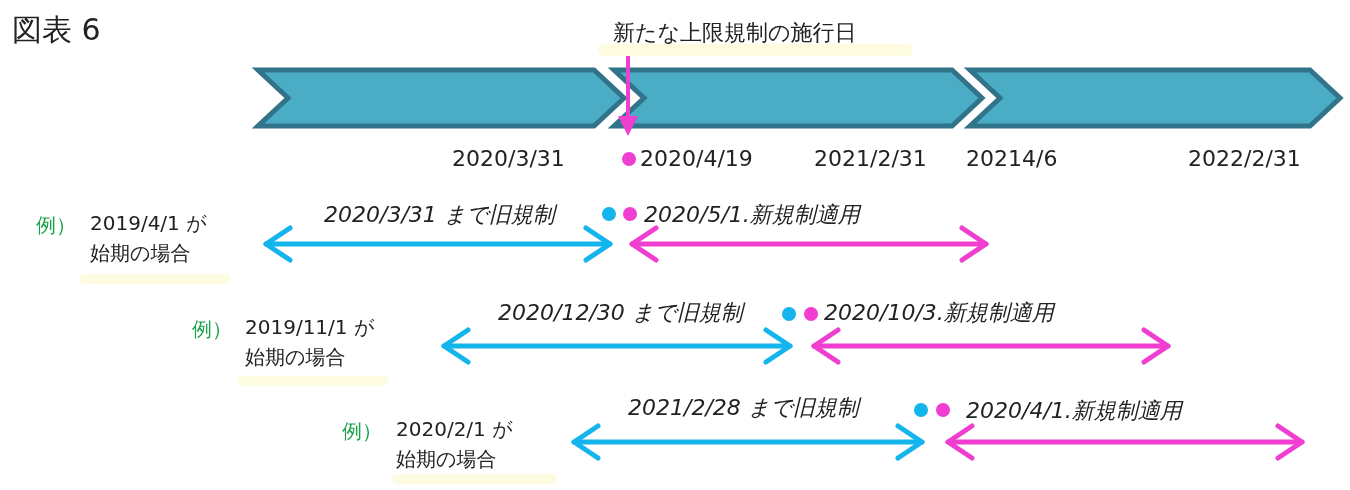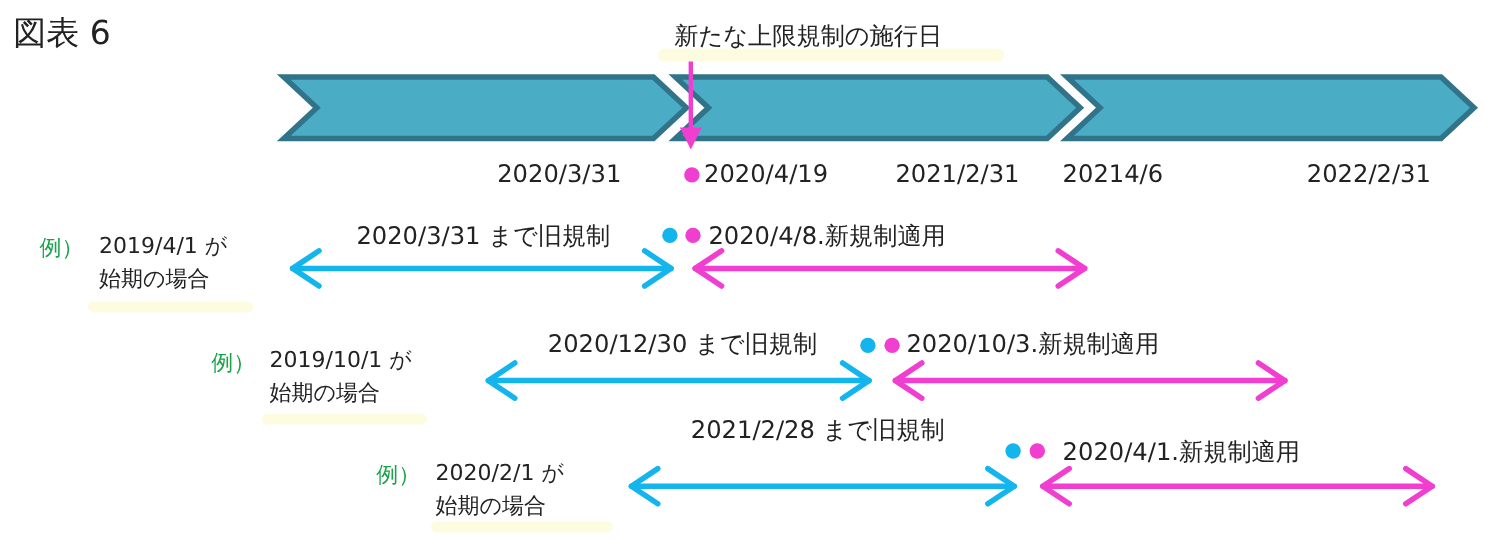--- a/index.html
+++ b/index.html
@@ -6,21 +6,21 @@
   body { width: 1350px; height: 490px; position: relative; overflow: hidden;
          font-family: "DejaVu Sans", "Liberation Sans", sans-serif; color: #222; }
   .abs { position: absolute; white-space: nowrap; }
   .fig-title { left: 12px; top: 10px; font-size: 30px; color: #222; text-align: right; }
   .callout { left: 613px; top: 18px; font-size: 22px; }
   .callout-hl { position: absolute; left: 598px; top: 44px; width: 315px; height: 12px; background: #fdfbe0; border-radius: 6px; }
   .date { top: 146px; font-size: 22px; color: #222; }
   .ex-mark { font-size: 20px; color: #1aa14a; }
   .ex-text { font-size: 20px; line-height: 30px; }
   .underline-hl { position: absolute; height: 10px; background: #fdfbe0; border-radius: 5px; }
-  .seg-label { font-size: 22px; }
+  .seg-label { font-size: 22px; font-style: italic; }
   svg { position: absolute; left: 0; top: 0; }
 </style>
 </head>
 <body>
 
 <svg width="1350" height="490">
   <defs>
     <marker id="ab" markerWidth="10" markerHeight="10" refX="5" refY="5" orient="auto-start-reverse" markerUnits="userSpaceOnUse" viewBox="0 0 10 10">
       <path d="M0,0 L10,5 L0,10" fill="none"></path>
     </marker>
@@ -87,27 +87,27 @@
 <div class="abs date" style="left:640px">2020/4/19</div>
 <div class="abs date" style="left:814px">2021/2/31</div>
 <div class="abs date" style="left:966px">20214/6</div>
 <div class="abs date" style="left:1188px">2022/2/31</div>
 
 <div class="abs ex-mark" style="left:36px;top:212px">例）</div>
 <div class="underline-hl" style="left:80px;top:274px;width:150px"></div>
 <div class="abs ex-text" style="left:90px;top:208px">2019/4/1 が</div>
 <div class="abs ex-text" style="left:90px;top:238px">始期の場合</div>
 <div class="abs seg-label" style="left:324px;top:200px">2020/3/31 まで旧規制</div>
-<div class="abs seg-label" style="left:644px;top:200px">2020/4/8.新規制適用</div>
+<div class="abs seg-label" style="left:644px;top:200px">2020/5/1.新規制適用</div>
 
 <div class="abs ex-mark" style="left:192px;top:316px">例）</div>
 <div class="underline-hl" style="left:238px;top:376px;width:150px"></div>
-<div class="abs ex-text" style="left:245px;top:312px">2019/10/1 が</div>
+<div class="abs ex-text" style="left:245px;top:312px">2019/11/1 が</div>
 <div class="abs ex-text" style="left:245px;top:342px">始期の場合</div>
 <div class="abs seg-label" style="left:498px;top:298px">2020/12/30 まで旧規制</div>
 <div class="abs seg-label" style="left:824px;top:298px">2020/10/3.新規制適用</div>
 
 <div class="abs ex-mark" style="left:342px;top:418px">例）</div>
 <div class="underline-hl" style="left:392px;top:474px;width:165px"></div>
 <div class="abs ex-text" style="left:396px;top:414px">2020/2/1 が</div>
 <div class="abs ex-text" style="left:396px;top:444px">始期の場合</div>
-<div class="abs seg-label" style="left:628px;top:376px">2021/2/28 まで旧規制</div>
+<div class="abs seg-label" style="left:628px;top:393px">2021/2/28 まで旧規制</div>
 <div class="abs seg-label" style="left:966px;top:396px">2020/4/1.新規制適用</div>
 
 </body></html>

